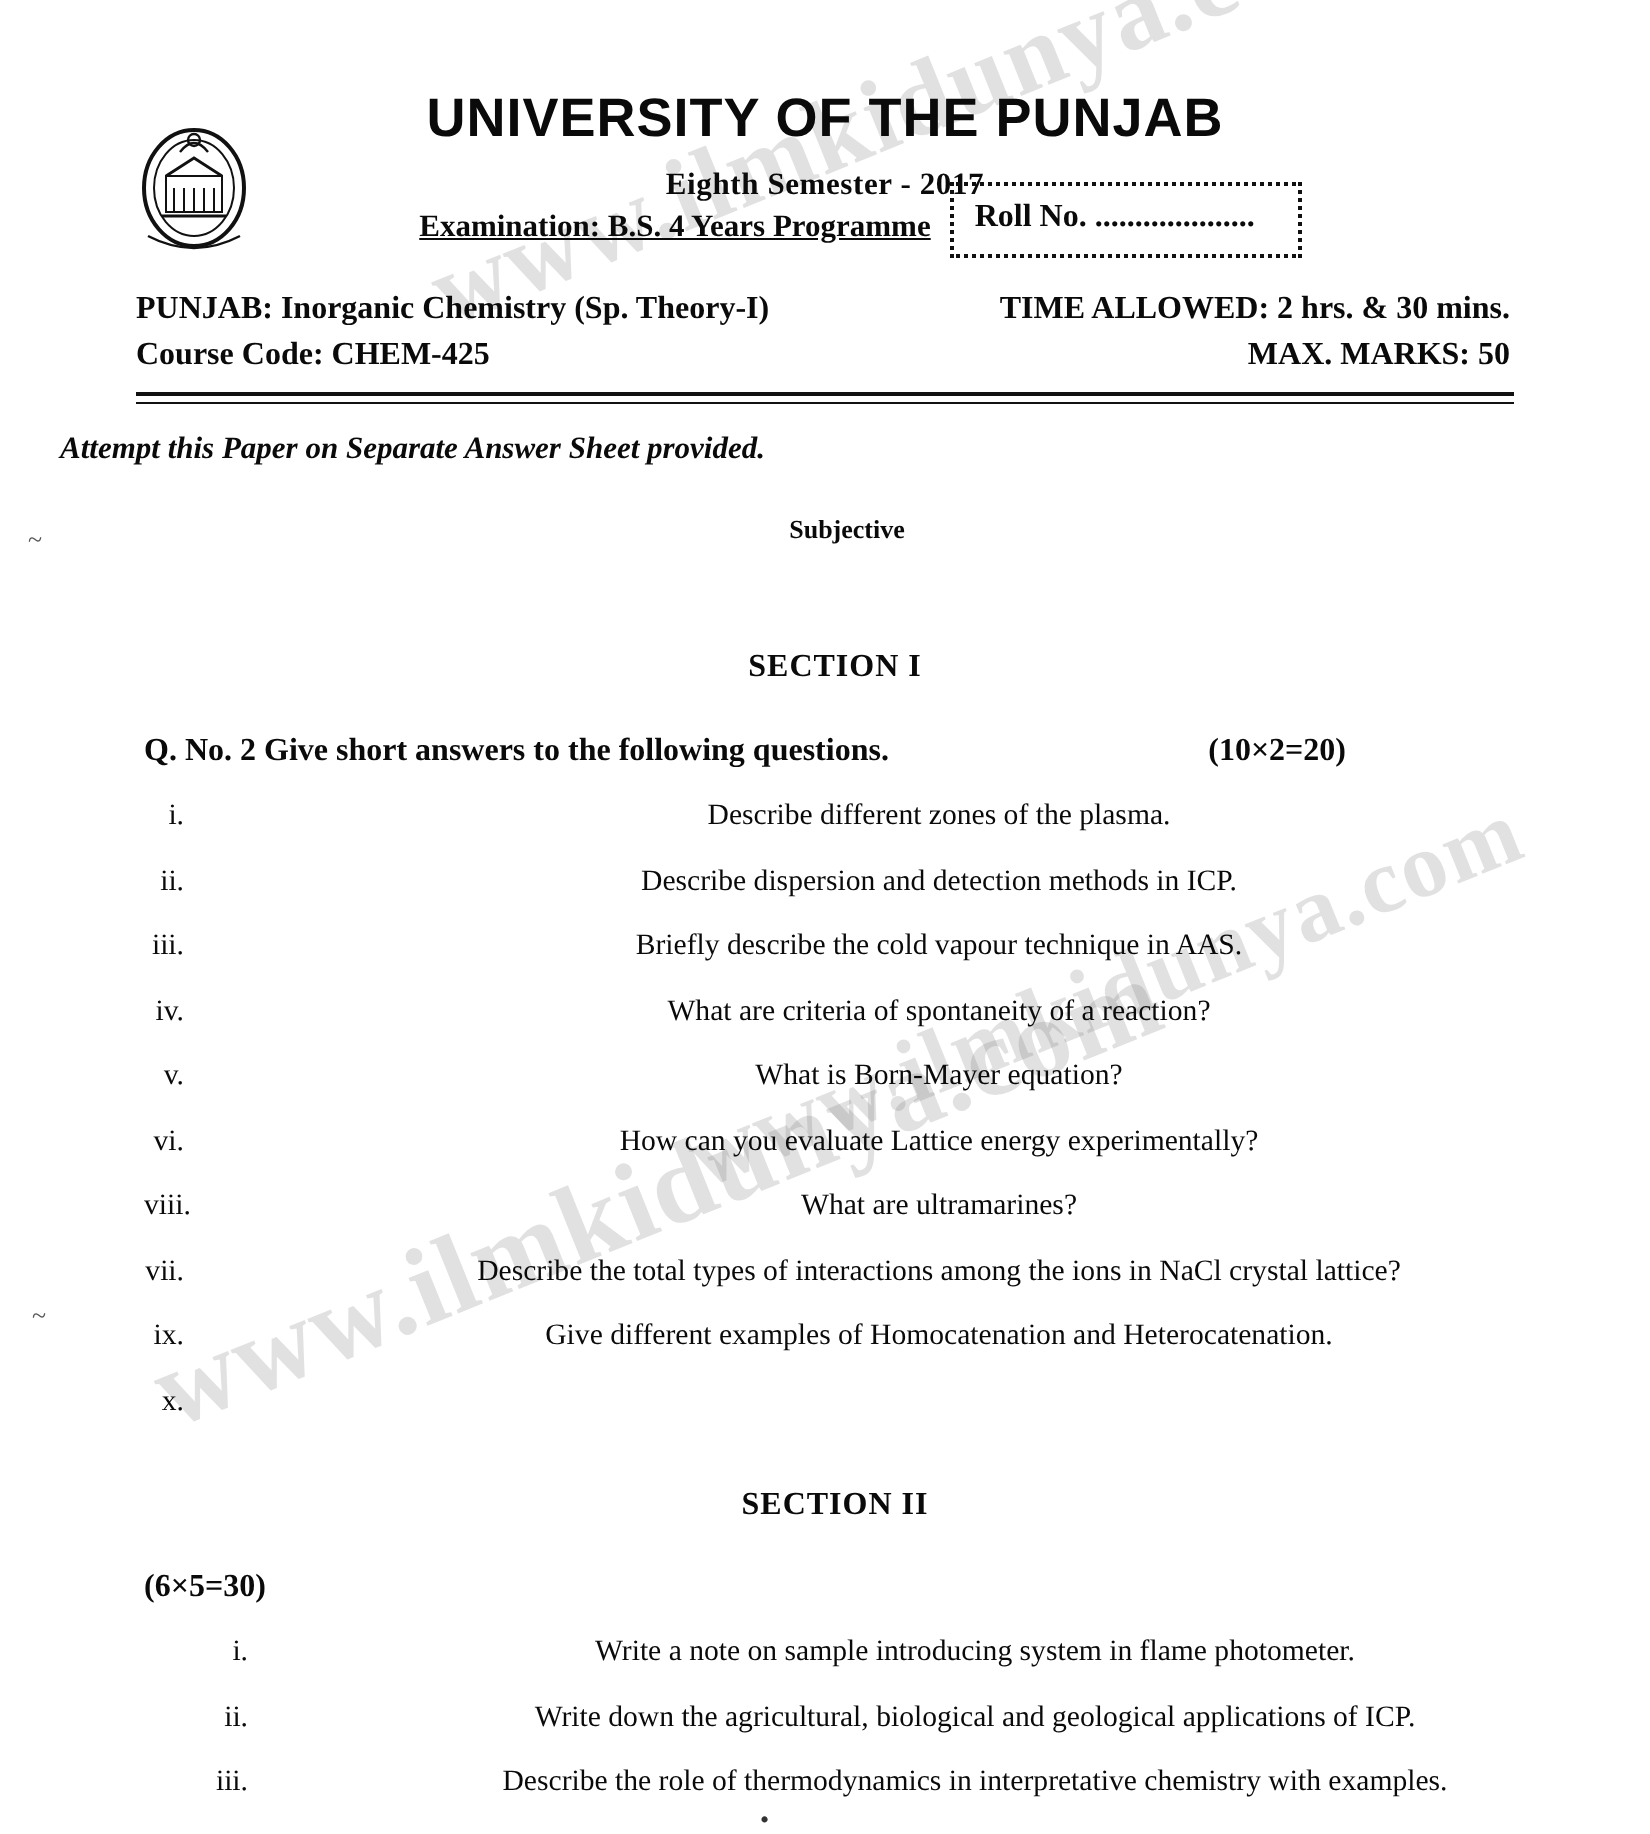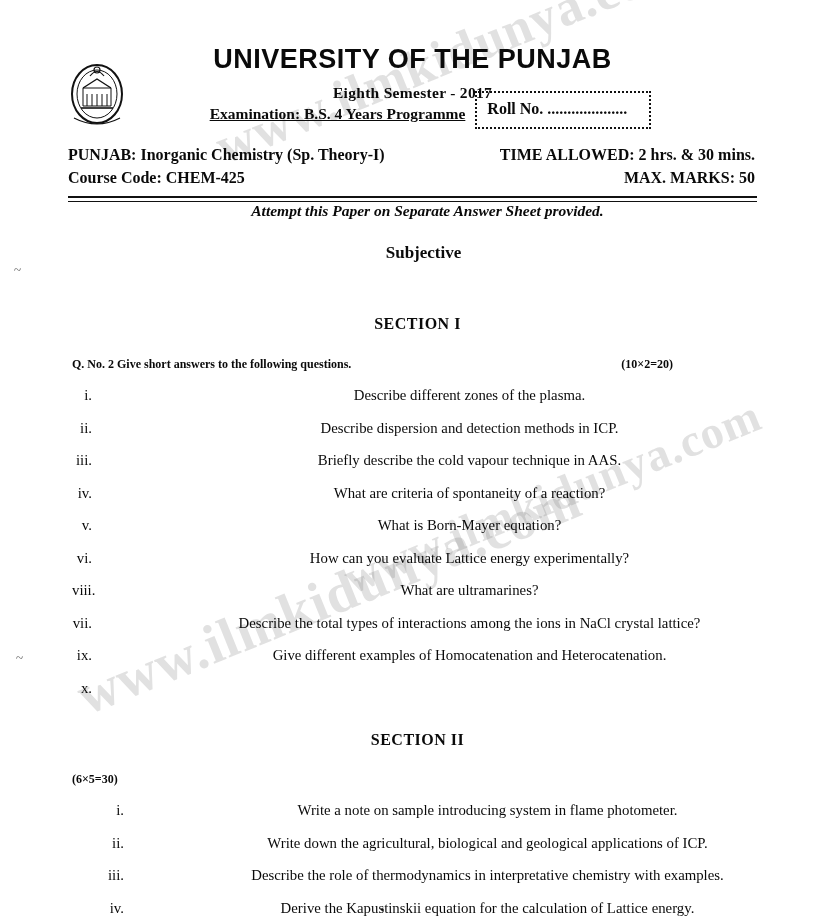--- a/index.html
+++ b/index.html
@@ -125,30 +125,29 @@
   .meta-right { white-space: nowrap; }
 
   .rule-double {
     margin: 7px 68px 0 68px;
     border-top: 2px solid #111;
     border-bottom: 1px solid #111;
     height: 3px;
   }
 
   .attempt {
-    text-align: center;
     font-size: 15.5px;
     font-weight: bold;
     font-style: italic;
-    margin-top: 0;
+    margin-top: 14px;
     padding-left: 30px;
   }
   .subjective {
     text-align: center;
-    font-size: 17px;
+    font-size: 13px;
     font-weight: bold;
     margin-top: 23px;
     padding-left: 22px;
   }
 
   
   .section {
     position: relative;
     z-index: 6;
   }
@@ -159,21 +158,21 @@
     letter-spacing: 0.5px;
     padding-left: 10px;
   }
   .s1-title { margin-top: 52px; }
   .s2-title { margin-top: 34px; }
 
   .q-head {
     display: flex;
     justify-content: space-between;
     align-items: baseline;
-    font-size: 12px;
+    font-size: 16px;
     font-weight: bold;
     padding: 0 152px 0 72px;
   }
   .q1-head { margin-top: 24px; }
   .q2-head { margin-top: 23px; }
 
   .q-list {
     margin: 0;
     padding: 0;
     list-style: none;

